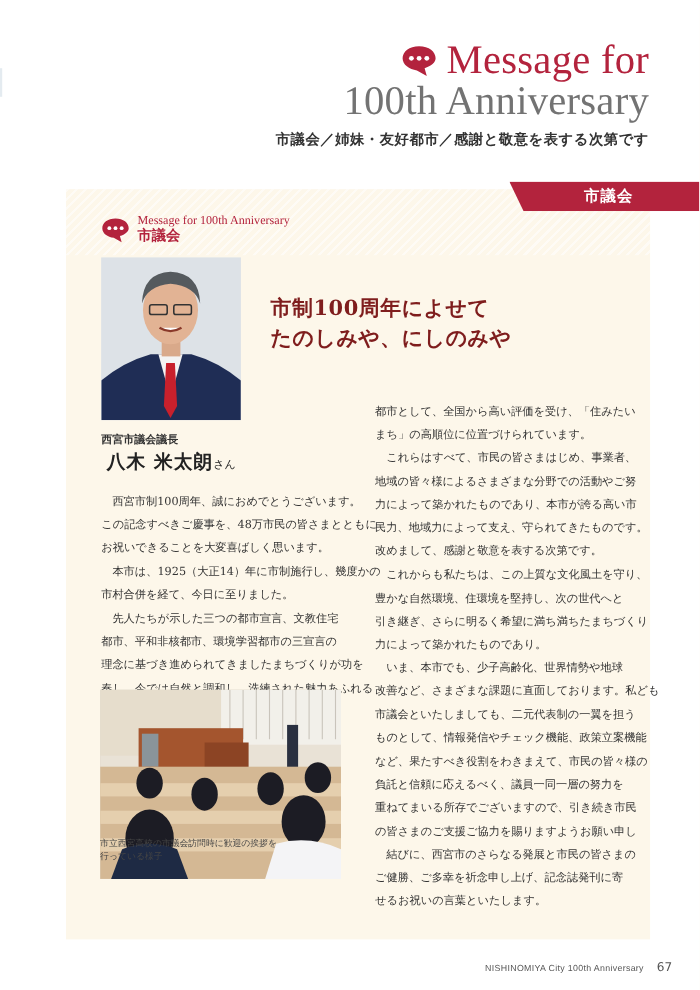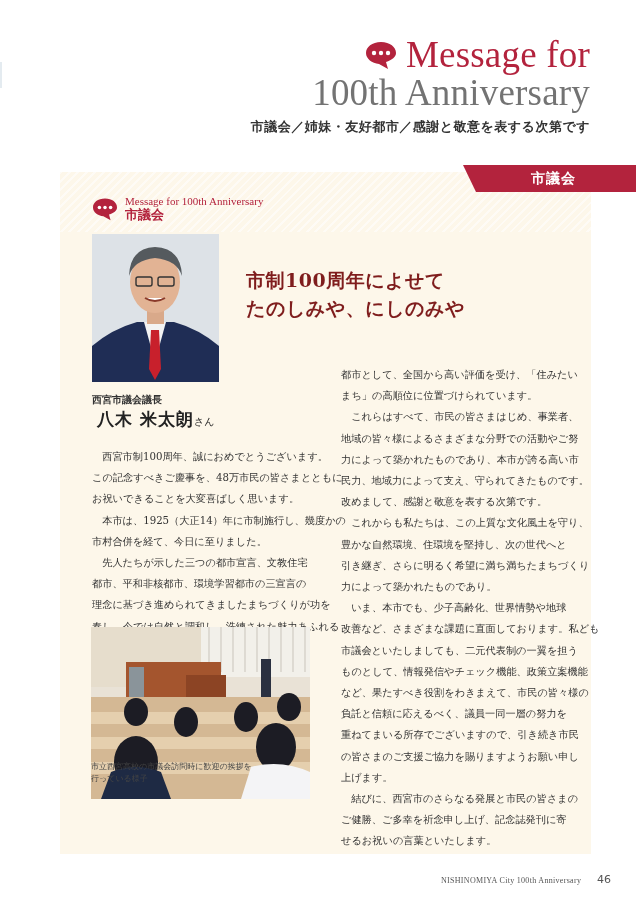--- a/index.html
+++ b/index.html
@@ -41,21 +41,21 @@
 
   .col { position: absolute; font-size: 10.2px; line-height: 21.2px; color: #333; }
   .col-left { left: 92px; top: 446px; width: 222px; }
   .col-right { left: 341px; top: 364px; width: 228px; }
   .col .line { display: block; white-space: nowrap; }
   .col .indent { padding-left: 1em; }
 
   .photo { position: absolute; left: 91px; top: 627px; width: 219px; height: 172px; background: #d8d0c4; overflow: hidden; }
   .caption { position: absolute; left: 91px; top: 761px; font-size: 8px; line-height: 12px; color: #444; font-family: "DejaVu Sans", sans-serif; }
 
-  .footer-text { position: absolute; left: 441px; top: 876px; font-size: 8px; color: #555; font-family: Liberation Serif, serif; letter-spacing: 0.3px; }
+  .footer-text { position: absolute; left: 441px; top: 876px; font-size: 8px; color: #555; font-family: Liberation Sans, sans-serif; letter-spacing: 0.3px; }
   .page-num { position: absolute; left: 597px; top: 873px; font-size: 11px; color: #555; font-family: "DejaVu Sans", sans-serif; }
 </style>
 </head>
 <body>
 
 <div class="left-mark"></div>
 
 <div class="hdr-line1">
   <svg class="hdr-bubble" viewBox="0 0 34 30">
     <path d="M17 2 C8 2 2 7 2 13 C2 19 8 23 15 24 L24 29 L22 22 C28 20 32 17 32 13 C32 7 26 2 17 2 Z" fill="#b3233d"></path>
@@ -177,20 +177,19 @@
   <span class="line">引き継ぎ、さらに明るく希望に満ち満ちたまちづくり</span>
   <span class="line">力によって築かれたものであり。</span>
   <span class="line indent">いま、本市でも、少子高齢化、世界情勢や地球</span>
   <span class="line">改善など、さまざまな課題に直面しております。私ども</span>
   <span class="line">市議会といたしましても、二元代表制の一翼を担う</span>
   <span class="line">ものとして、情報発信やチェック機能、政策立案機能</span>
   <span class="line">など、果たすべき役割をわきまえて、市民の皆々様の</span>
   <span class="line">負託と信頼に応えるべく、議員一同一層の努力を</span>
   <span class="line">重ねてまいる所存でございますので、引き続き市民</span>
   <span class="line">の皆さまのご支援ご協力を賜りますようお願い申し</span>
-  <span class="line">上げます。</span>
   <span class="line indent">結びに、西宮市のさらなる発展と市民の皆さまの</span>
   <span class="line">ご健勝、ご多幸を祈念申し上げ、記念誌発刊に寄</span>
   <span class="line">せるお祝いの言葉といたします。</span>
 </div>
 
 <div class="footer-text">NISHINOMIYA City 100th Anniversary</div>
-<div class="page-num">46</div>
+<div class="page-num">67</div>
 
 </body></html>

